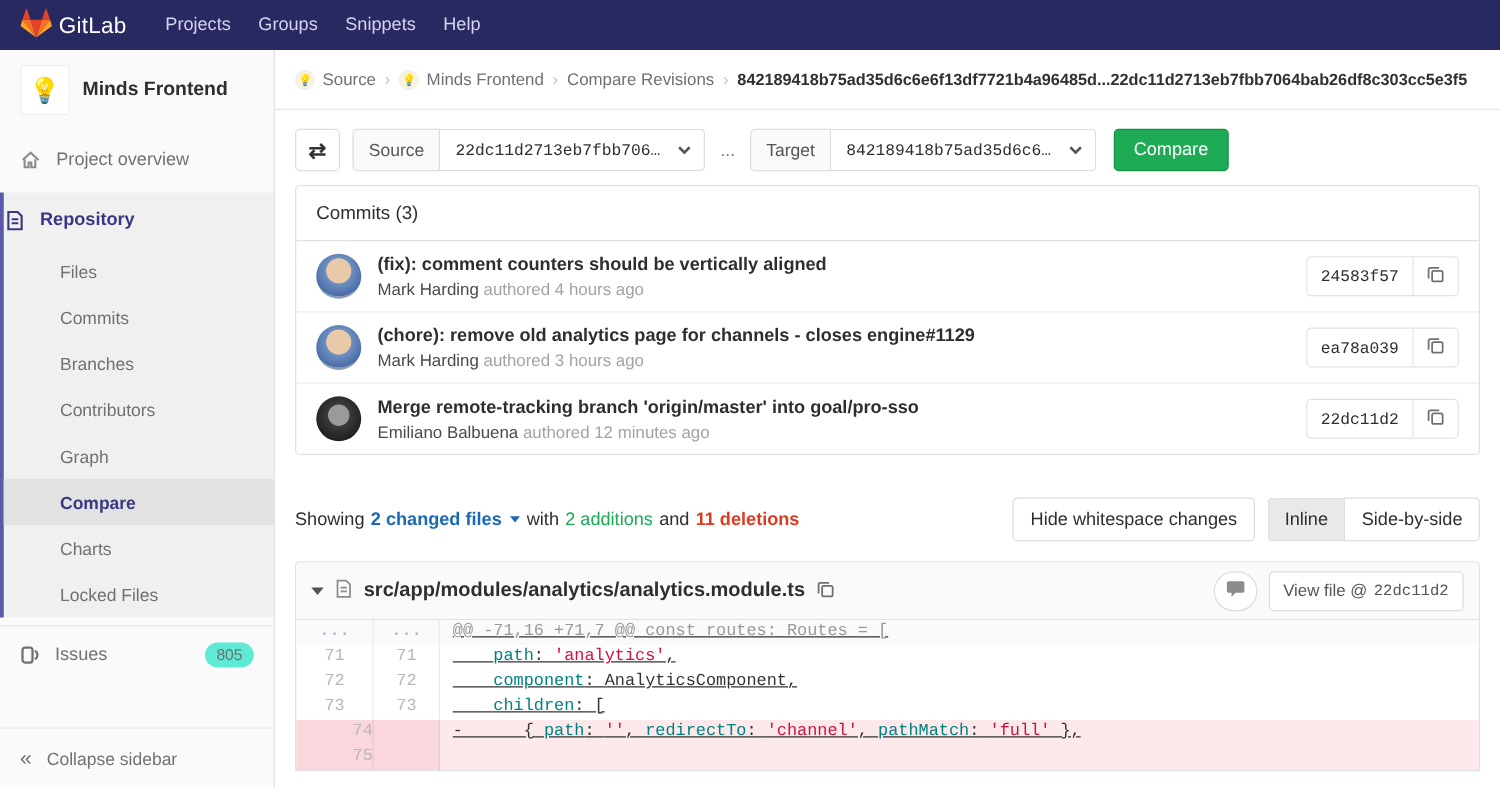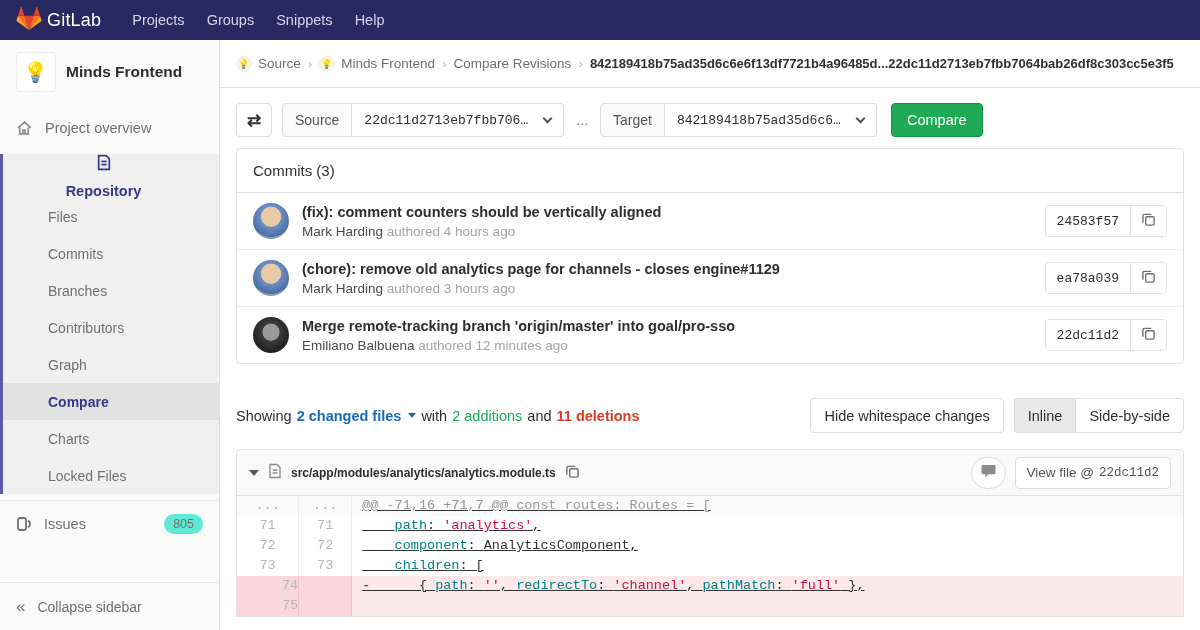--- a/index.html
+++ b/index.html
@@ -33,21 +33,21 @@
   .sidebar { width:220px; background:#fafafa; border-right:1px solid #e1e1e1;
              display:flex; flex-direction:column; flex-shrink:0; }
   .project-row { display:flex; align-items:center; gap:10px; padding:12px 16px 14px; }
   .project-avatar { width:40px; height:40px; border-radius:3px; background:#fff; border:1px solid #eee;
                     display:flex; align-items:center; justify-content:center; font-size:20px; }
   .project-title { font-size:15.5px; font-weight:700; color:#2e2e2e; }
   .side-item { display:flex; align-items:center; gap:12px; height:44px; padding:0 16px;
                color:#707070; font-size:14.5px; cursor:pointer; }
   .side-item .icon svg { display:block; }
   .repo-section { background:#f0f0f0; border-left:3px solid #5b5aa6; margin-top:4px; }
-  .repo-section .side-item { padding-left:1px;flex-direction:column; }
+  .repo-section .side-item { padding-left:1px; }
   .repo-head { color:#393782; font-weight:700; }
   .sub-item { display:flex; align-items:center; height:37px; padding-left:45px;
               color:#707070; font-size:14px; cursor:pointer; }
   .sub-item.active { background:#e2e2e2; color:#393782; font-weight:700; }
   .issues-row { border-top:1px solid #e8e8e8; margin-top:6px; height:46px; }
   .count-badge { margin-left:auto; background:#5eead4; color:#707070; border-radius:10px;
                  font-size:12.5px; padding:3px 9px; }
   .collapse-row { margin-top:auto; border-top:1px solid #e8e8e8; height:48px; display:flex;
                   align-items:center; gap:12px; padding:0 16px; color:#707070; cursor:pointer; }
   .collapse-row .dbl-chev { font-size:17px; color:#707070; }
@@ -119,21 +119,21 @@
   .btn-group .btn-plain:first-child { border-radius:4px 0 0 4px; }
   .btn-group .btn-plain:last-child { border-radius:0 4px 4px 0; border-right:1px solid #ddd; }
   .btn-plain.active { background:#e9e9e9; }
 
   
   .diff-panel { margin-top:16px; border:1px solid #e1e1e1; border-radius:4px 4px 0 0; }
   .diff-header { background:#fafafa; border-bottom:1px solid #e1e1e1; border-radius:4px 4px 0 0;
                  padding:7px 12px; display:flex; align-items:center; gap:9px; height:46px; }
   .tri-down { width:0; height:0; border-left:5px solid transparent; border-right:5px solid transparent;
               border-top:6px solid #555; cursor:pointer; }
-  .file-path { font-size:12px; font-weight:700; color:#2e2e2e; cursor:pointer; }
+  .file-path { font-size:16px; font-weight:700; color:#2e2e2e; cursor:pointer; }
   .diff-header-actions { margin-left:auto; display:flex; gap:9px; align-items:center; }
   .comment-btn { width:35px; height:32px; background:#fff; border:1px solid #ddd; border-radius:16px;
                  display:flex; align-items:center; justify-content:center; cursor:pointer; }
   .view-file-btn { background:#fff; border:1px solid #ddd; border-radius:4px; height:32px;
                    display:flex; align-items:center; gap:5px; padding:0 11px; font-size:13.5px;
                    color:#555; cursor:pointer; }
   .view-file-btn .mono { font-family:"Liberation Mono",monospace; font-size:12.5px; }
 
   .diff-table { width:100%; border-collapse:collapse; font-family:"Liberation Mono",monospace;
                 font-size:13.5px; }

